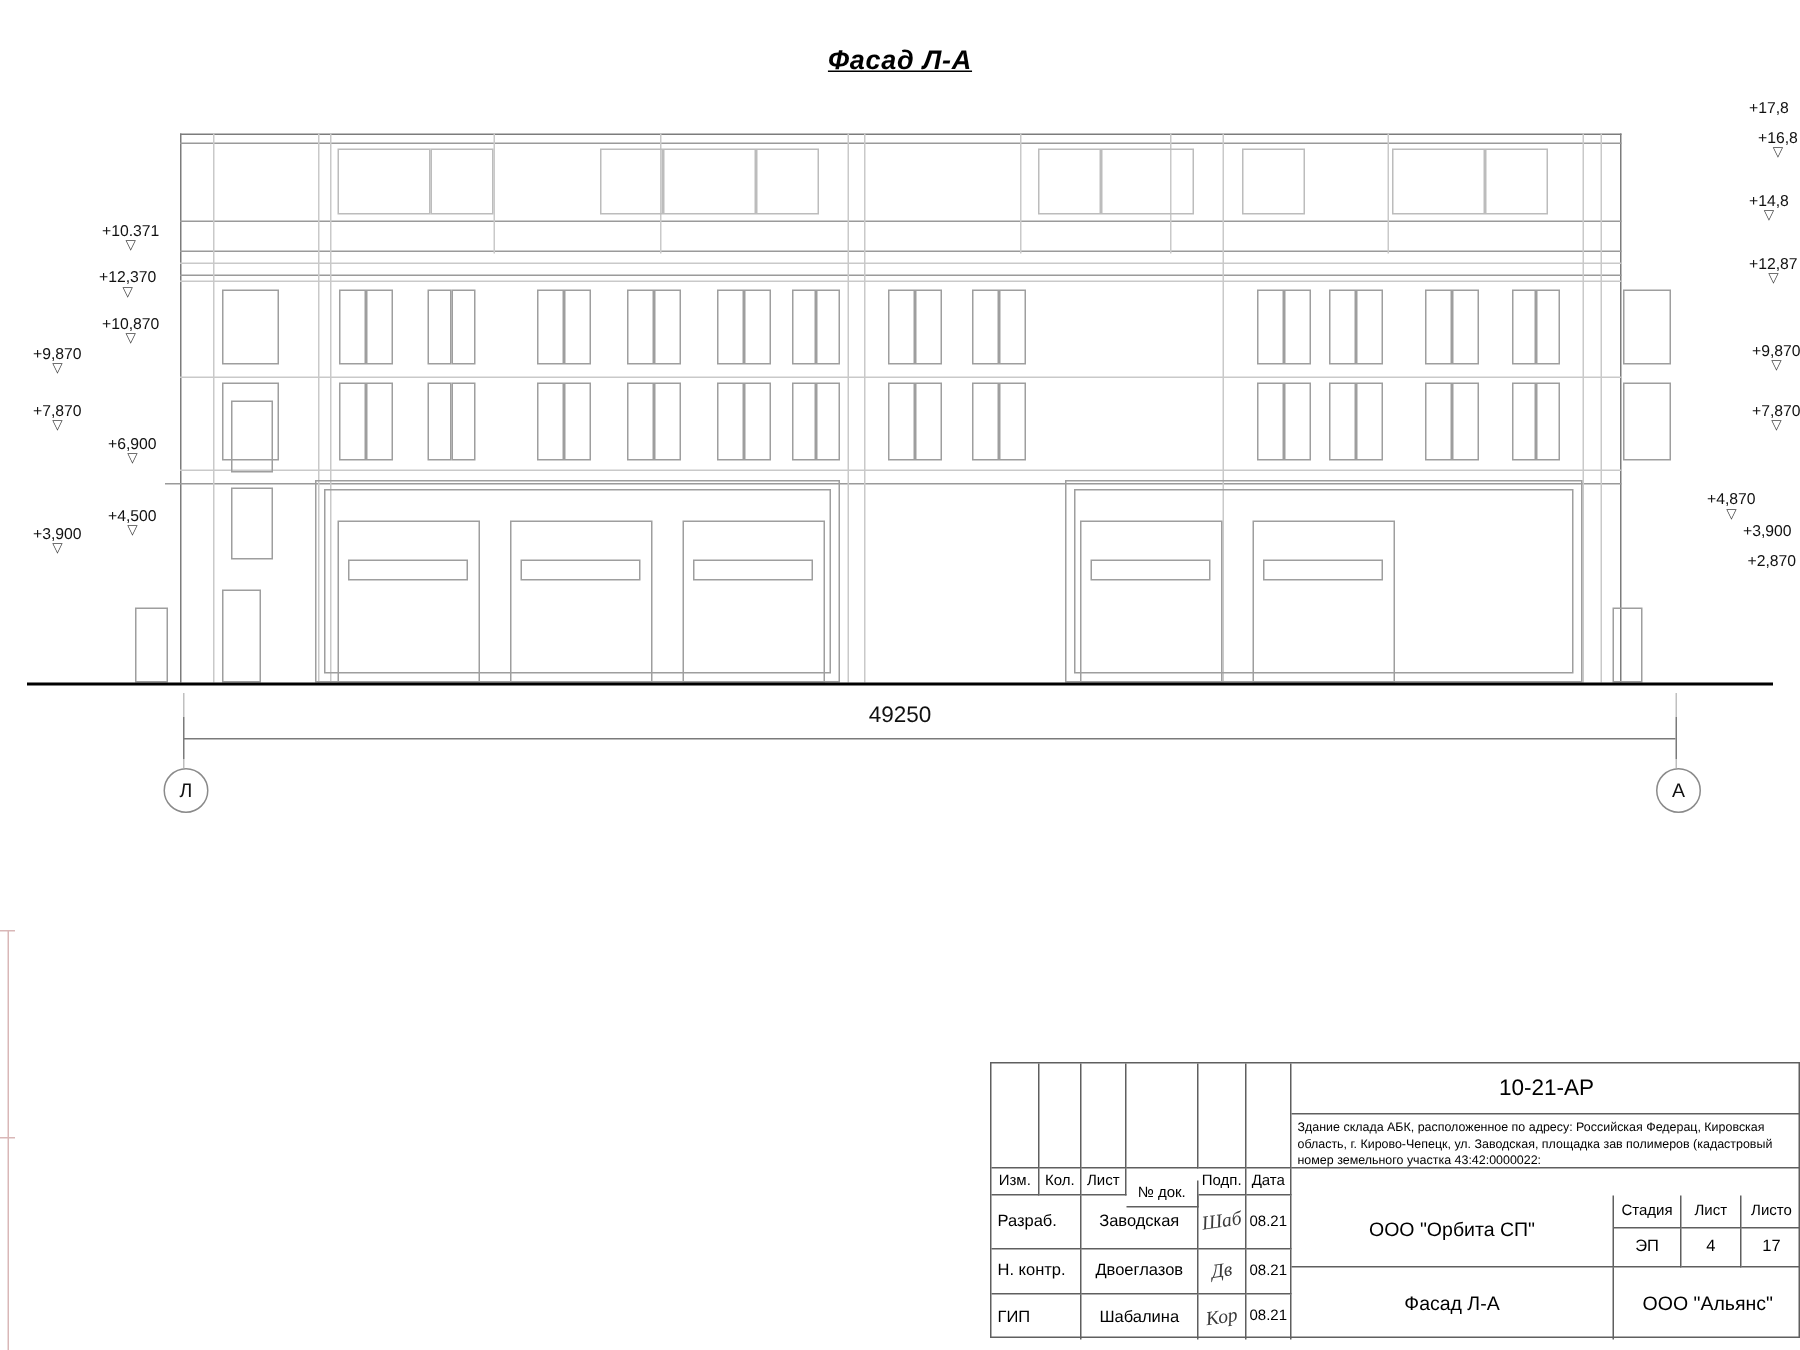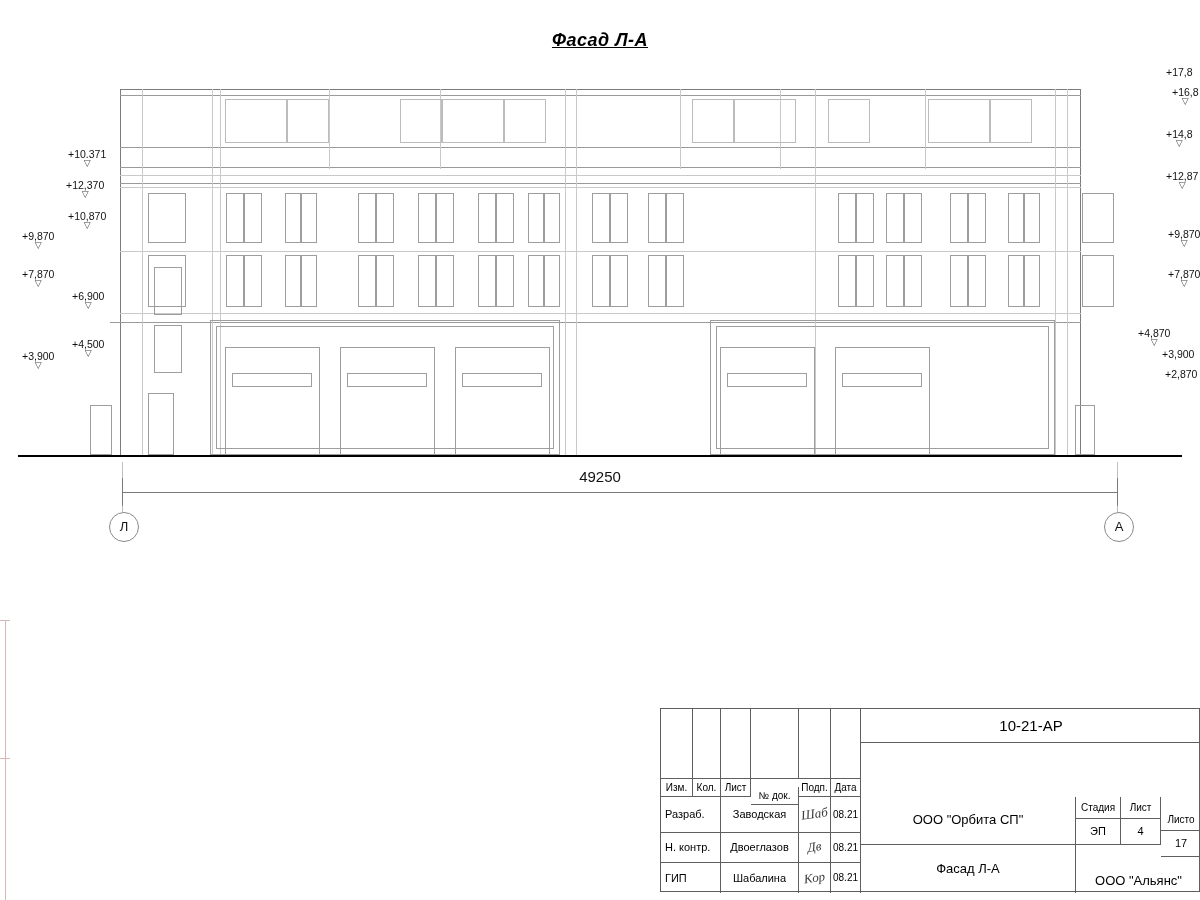--- a/index.html
+++ b/index.html
@@ -175,21 +175,21 @@
     box-sizing: border-box;
     font-size: 11px;
   }
   .stamp .cell {
     position: absolute;
     box-sizing: border-box;
     border-right: 1px solid #5f5f5f;
     border-bottom: 1px solid #5f5f5f;
     overflow: hidden;
   }
-  .stamp .nb-r { border-right: none; margin-top: 12px; }
+  .stamp .nb-r { border-right: none; }
   .stamp .nb-b { border-bottom: none; }
   .stamp .c {
     display: flex;
     align-items: center;
     justify-content: center;
     text-align: center;
     height: 100%;
     padding: 0 2px;
     line-height: 1.15;
   }
@@ -447,20 +447,23 @@
     <div class="cell" style="left:32px; top:0; width:28px; height:70px;"></div>
     <div class="cell" style="left:60px; top:0; width:30px; height:70px;"></div>
     <div class="cell" style="left:90px; top:0; width:48px; height:70px;"></div>
     <div class="cell" style="left:138px; top:0; width:32px; height:70px;"></div>
     <div class="cell" style="left:170px; top:0; width:30px; height:70px;"></div>
 
     <div class="cell" style="left:200px; top:0; width:340px; height:34px; border-right:none;">
       <div class="c code">10-21-АР</div>
     </div>
 
+    <div class="cell" style="left:200px; top:34px; width:340px; height:36px; border-right:none;">
+      <span class="addr">Здание склада АБК, расположенное по адресу: Российская Федерац, Кировская область, г. Кирово-Чепецк, ул. Заводская, площадка зав полимеров (кадастровый номер земельного участка 43:42:0000022:</span>
+    </div>
 
     <div class="cell" style="left:0;   top:70px; width:32px; height:18px;">
       <div class="c small">Изм.</div>
     </div>
     <div class="cell" style="left:32px; top:70px; width:28px; height:18px;">
       <div class="c small">Кол.</div>
     </div>
     <div class="cell" style="left:60px; top:70px; width:30px; height:18px;">
       <div class="c small">Лист</div>
     </div>

